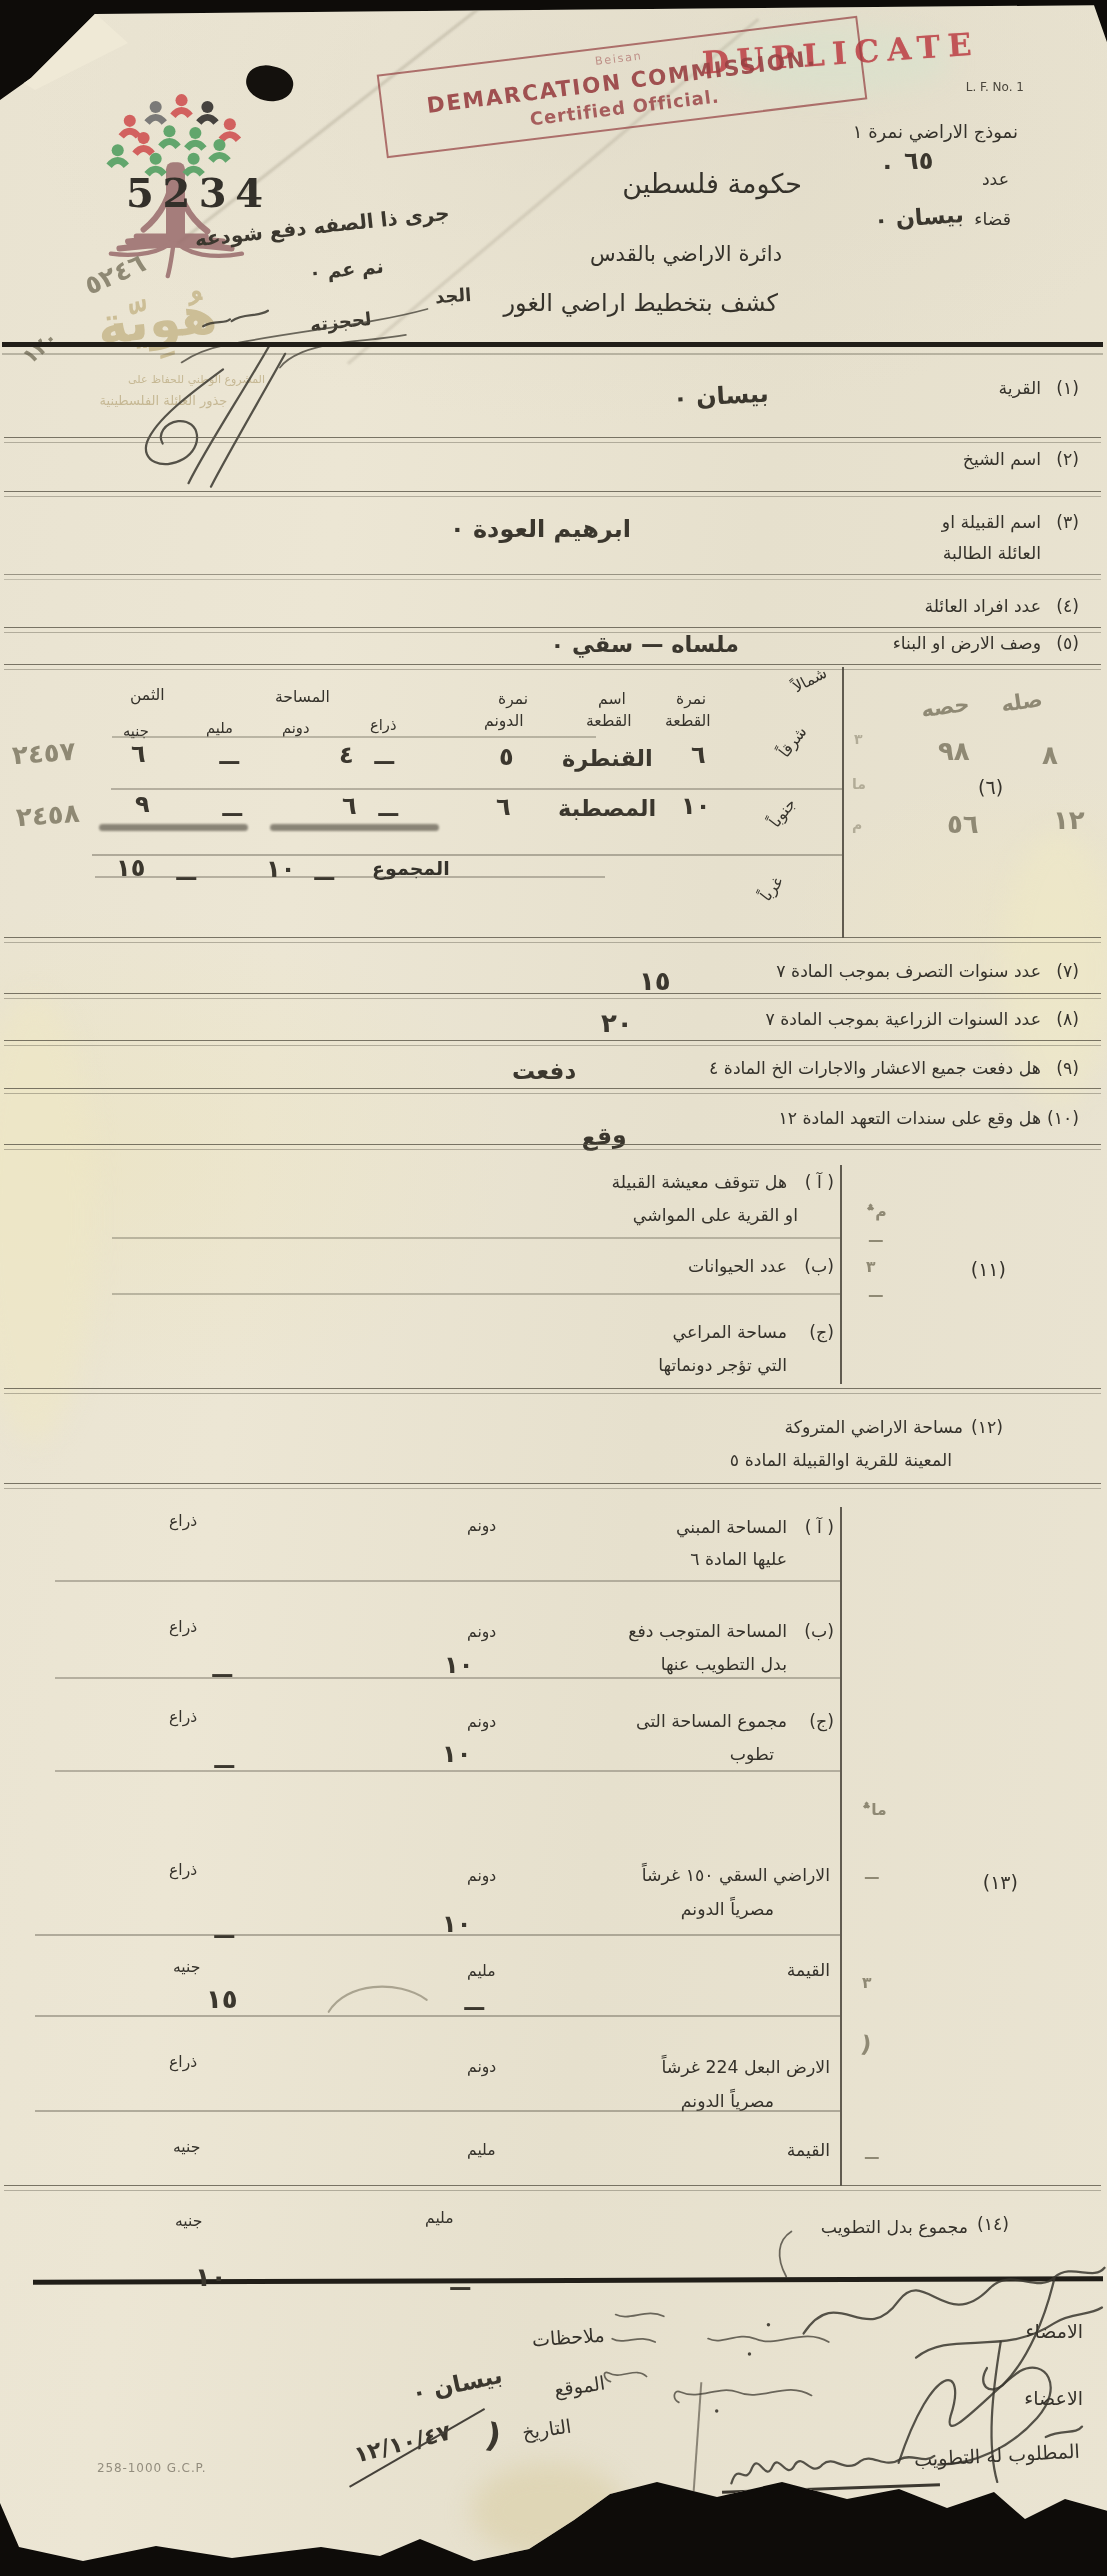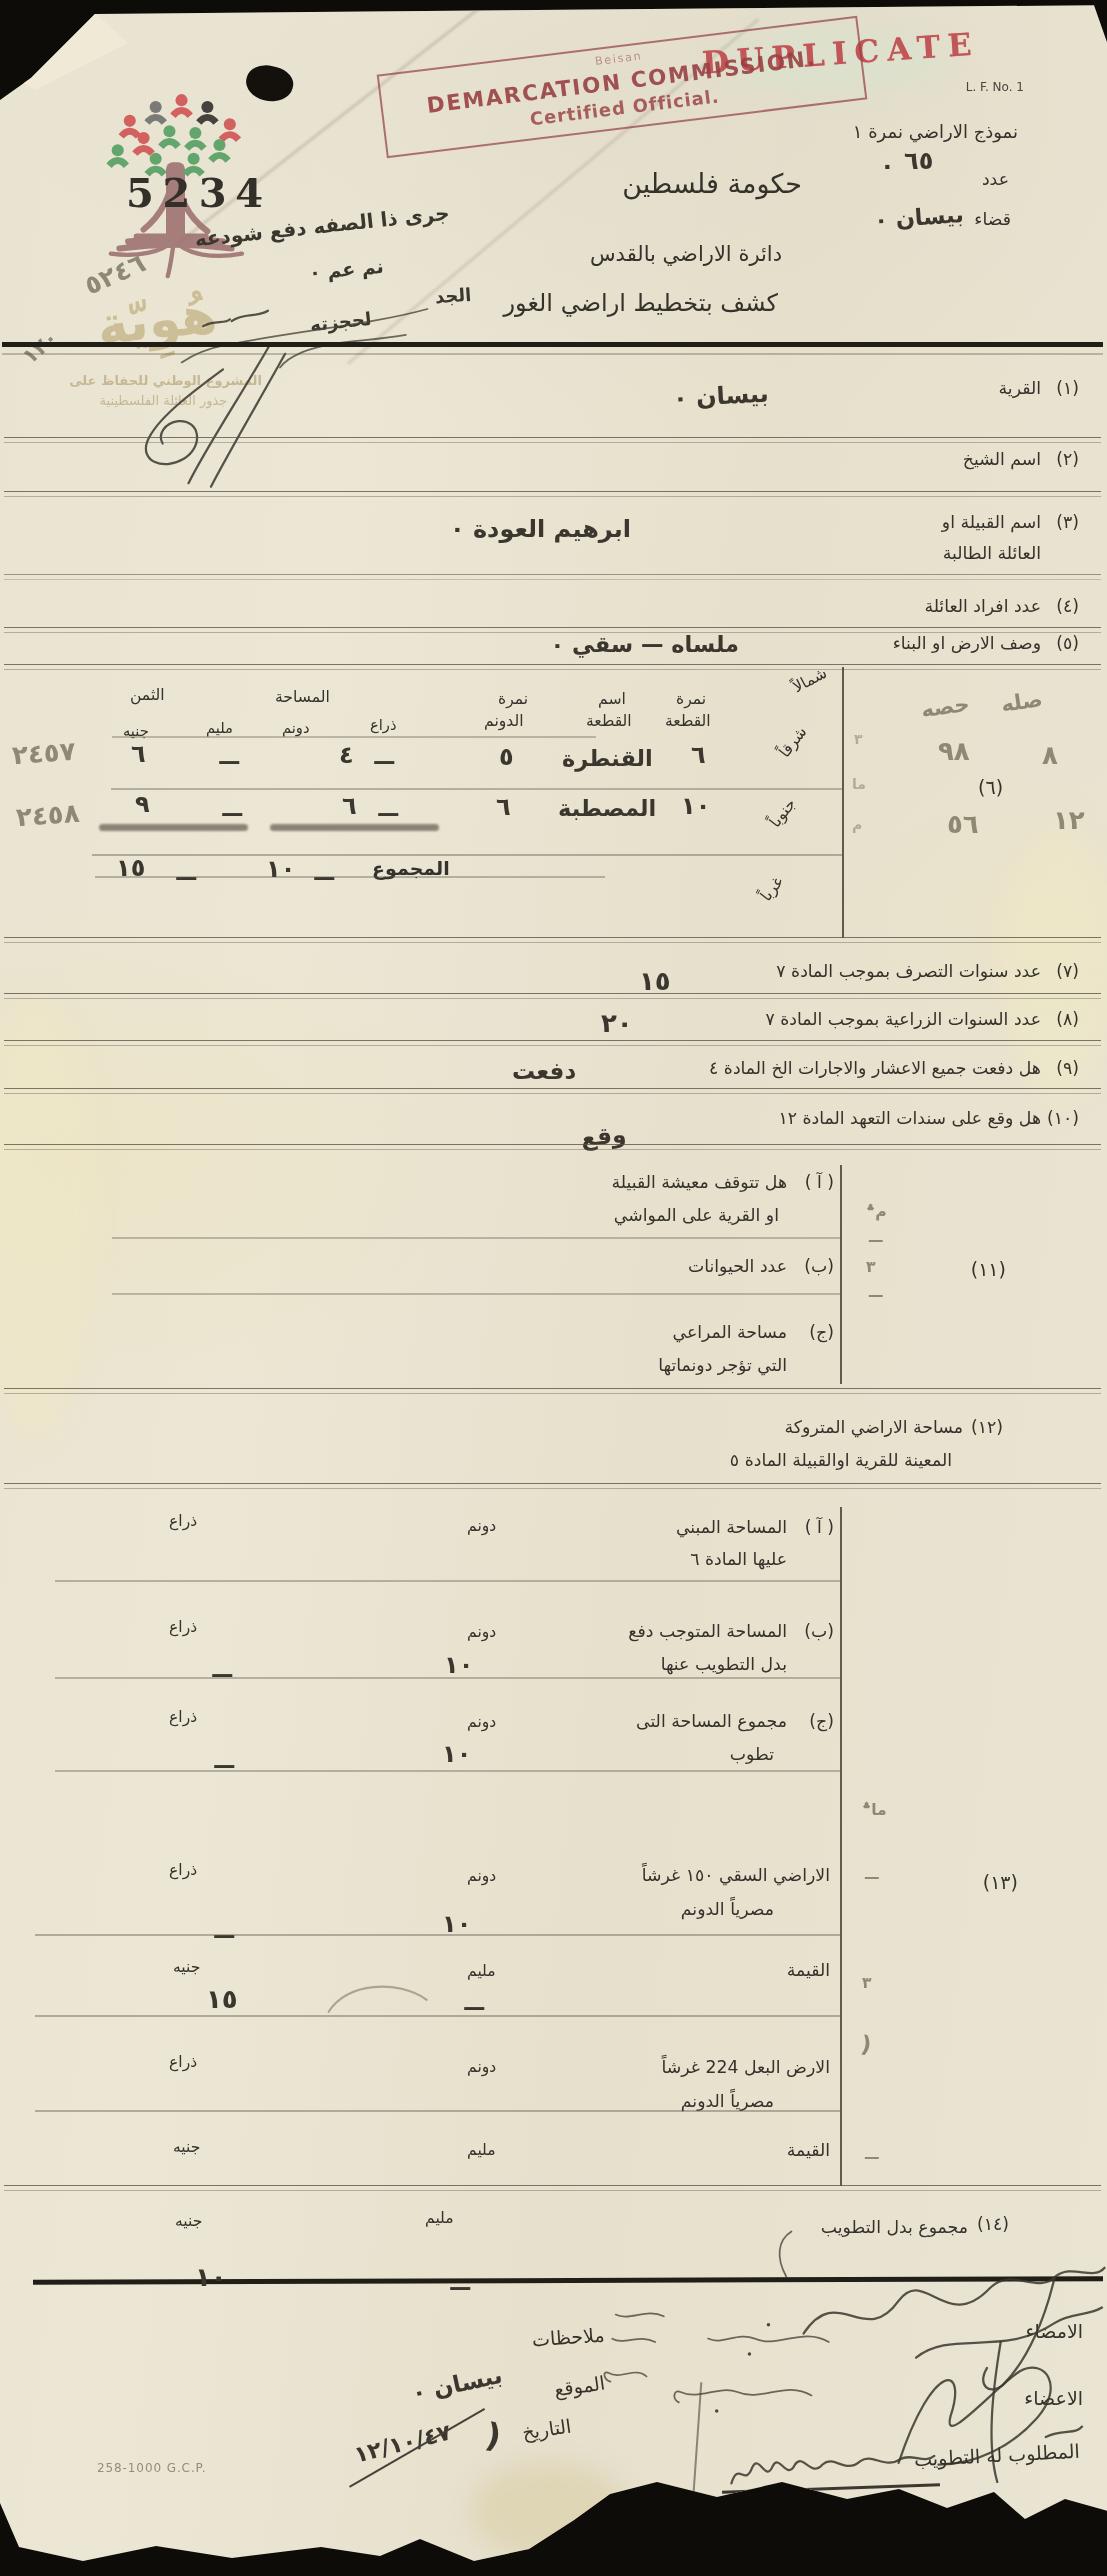--- a/index.html
+++ b/index.html
@@ -79,21 +79,21 @@
             <path d="M156,98 Q166,86 176,98" stroke="#4f9e5f" stroke-width="8" fill="none"></path>
           <circle cx="92" cy="96" r="7" fill="#4f9e5f"></circle>
             <path d="M82,114 Q92,102 102,114" stroke="#4f9e5f" stroke-width="8" fill="none"></path>
           <circle cx="136" cy="96" r="7" fill="#4f9e5f"></circle>
             <path d="M126,114 Q136,102 146,114" stroke="#4f9e5f" stroke-width="8" fill="none"></path>
         </g>
       </g>
     </svg>
     <div class="el lat" style="left:126px;top:169px;font-family:'DejaVu Serif',serif;font-size:40px;font-weight:700;letter-spacing:8.6px;color:#33302a;">5234</div>
     <div class="el" style="left:97px;top:290px;font-size:52px;font-weight:700;color:#c9ba90;opacity:.9;transform:rotate(-6deg);direction:rtl;">هُوِيّة</div>
-    <div class="el" style="left:66px;top:373px;width:199px;text-align:center;font-size:13px;color:#c6b894;direction:rtl;white-space:normal;font-weight:bold;">المشروع الوطني للحفاظ على</div>
+    <div class="el" style="left:66px;top:373px;width:199px;font-size:11px;color:#c6b894;direction:rtl;white-space:normal;">المشروع الوطني للحفاظ على</div>
     <div class="el" style="left:64px;top:393px;width:199px;text-align:center;font-size:13px;color:#c6b894;direction:rtl;white-space:normal;">جذور العائلة الفلسطينية</div>
 
     <div class="el lat" style="left:702px;top:35px;font-family:'DejaVu Serif',serif;font-size:31px;font-weight:700;letter-spacing:7.8px;
                 color:#bf4a4e;transform:rotate(-4deg);opacity:.92;text-shadow:0 0 0.9px rgba(191,74,78,.6);">DUPLICATE</div>
     <div class="stampbox" style="left:380px;top:45px;width:449px;">
       <div class="lat" style="font-size:11.2px;opacity:.55;letter-spacing:1.7px;">Beisan</div>
       <div class="lat" style="font-size:21.6px;font-weight:700;letter-spacing:1.7px;margin-top:3.5px;">DEMARCATION COMMISSION.</div>
       <div class="lat" style="font-size:18px;font-weight:600;letter-spacing:0.9px;margin-top:3.5px;opacity:.9;">Certified Official.</div>
     </div>
 
@@ -227,21 +227,21 @@
     <div class="rule" style="left:3.5px;top:1088px;width:1097px;"></div>
 
     <div class="el p" style="right:29px;top:1108px;">(١٠)</div>
     <div class="el p" style="right:67px;top:1108px;">هل وقع على سندات التعهد المادة ١٢</div>
     <div class="el h" style="left:581px;top:1123px;font-size:23px;transform:rotate(-5deg);">وقع</div>
     <div class="rule" style="left:3.5px;top:1144px;width:1097px;"></div>
 
     <div class="vline" style="left:840px;top:1165px;height:219px;"></div>
     <div class="el p" style="right:274px;top:1172px;">( آ )</div>
     <div class="el p" style="right:321px;top:1172px;">هل تتوقف معيشة القبيلة</div>
-    <div class="el p" style="right:329px;top:1205px;">او القرية على المواشي</div>
+    <div class="el p" style="right:310px;top:1205px;">او القرية على المواشي</div>
     <div class="rule1" style="left:112px;top:1237px;width:728px;opacity:.5;"></div>
     <div class="el p" style="right:274px;top:1256px;">(ب)</div>
     <div class="el p" style="right:321px;top:1256px;">عدد الحيوانات</div>
     <div class="el p" style="right:102px;top:1258px;font-size:19px;">(١١)</div>
     <div class="rule1" style="left:112px;top:1293px;width:728px;opacity:.5;"></div>
     <div class="el p" style="right:274px;top:1322px;">(ج)</div>
     <div class="el p" style="right:321px;top:1322px;">مساحة المراعي</div>
     <div class="el p" style="right:321px;top:1355px;">التي تؤجر دونماتها</div>
     <div class="el pc" style="left:866px;top:1203px;font-size:15.6px;">م؞</div>
     <div class="el pc" style="left:868px;top:1231px;font-size:15.6px;">—</div>

